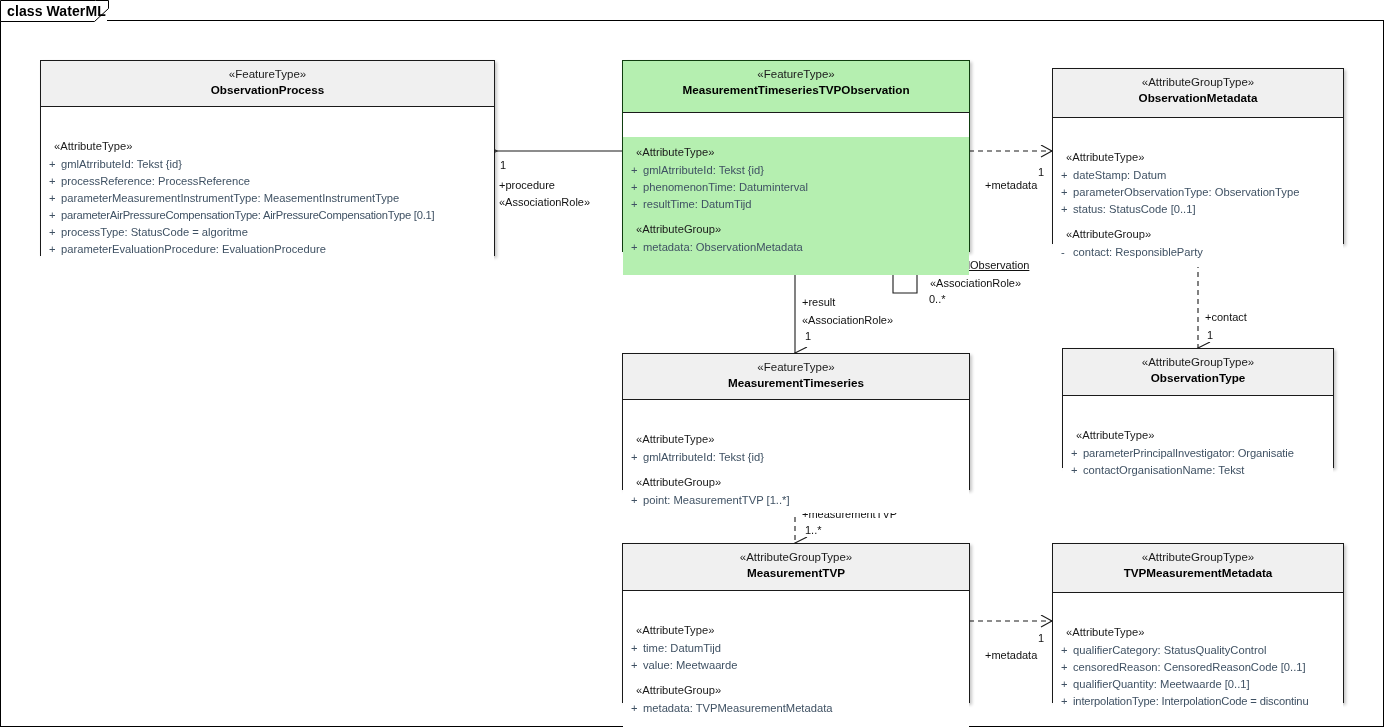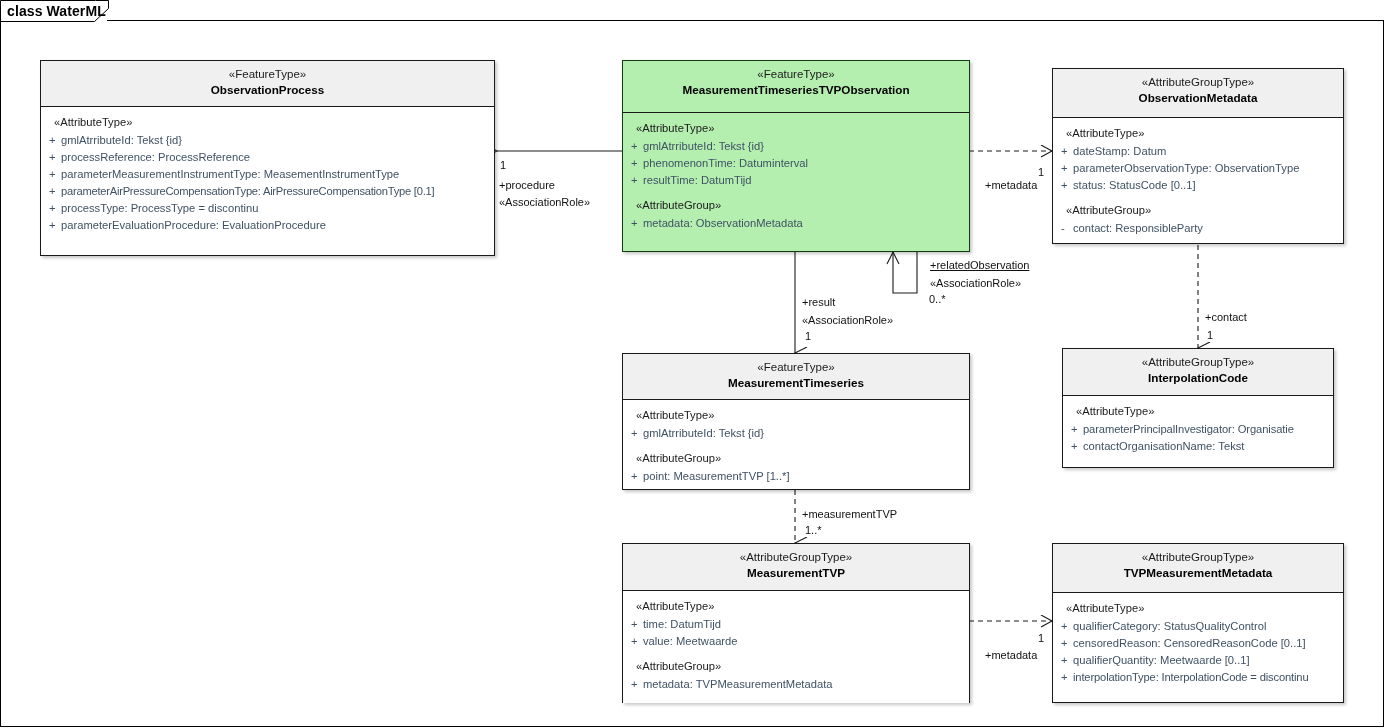--- a/index.html
+++ b/index.html
@@ -90,20 +90,21 @@
     font-weight: bold;
     color: #000000;
     line-height: 16px;
     white-space: nowrap;
   }
 
   .uml-body {
     box-sizing: border-box;
     background: #ffffff;
     padding: 5px 0 24px 0;
+    margin-top: 24px;
   }
   .group-label {
     font-size: 11.2px;
     color: #1a1a1a;
     padding: 2px 0 2px 13px;
     line-height: 16px;
     white-space: nowrap;
   }
   .attr-row {
     display: flex;
@@ -256,21 +257,21 @@
       <div class="attr-row">
         <span class="attr-vis">+</span>
         <span class="attr-text">parameterMeasurementInstrumentType: MeasementInstrumentType</span>
       </div>
       <div class="attr-row">
         <span class="attr-vis">+</span>
         <span class="attr-text" style="letter-spacing:-0.25px;">parameterAirPressureCompensationType: AirPressureCompensationType [0.1]</span>
       </div>
       <div class="attr-row">
         <span class="attr-vis">+</span>
-        <span class="attr-text">processType: ProcessType = discontinu</span>
+        <span class="attr-text">processType: StatusCode = algoritme</span>
       </div>
       <div class="attr-row">
         <span class="attr-vis">+</span>
         <span class="attr-text">parameterEvaluationProcedure: EvaluationProcedure</span>
       </div>
     </div>
   </div>
 
   <div class="uml-class highlight" style="left:622px; top:60px; width:348px; height:192px;">
     <div class="uml-head" style="height:52px;">
@@ -341,21 +342,21 @@
       <div class="attr-row">
         <span class="attr-vis">+</span>
         <span class="attr-text">point: MeasurementTVP [1..*]</span>
       </div>
     </div>
   </div>
 
   <div class="uml-class" style="left:1062px; top:348px; width:272px; height:120px;">
     <div class="uml-head" style="height:47px;">
       <div class="stereo">«AttributeGroupType»</div>
-      <div class="cname">InterpolationCode</div>
+      <div class="cname">ObservationType</div>
     </div>
     <div class="uml-body" style="height:71px;">
       <div class="group-label">«AttributeType»</div>
       <div class="attr-row">
         <span class="attr-vis">+</span>
         <span class="attr-text" style="letter-spacing:-0.1px;">parameterPrincipalInvestigator: Organisatie</span>
       </div>
       <div class="attr-row">
         <span class="attr-vis">+</span>
         <span class="attr-text">contactOrganisationName: Tekst</span>

